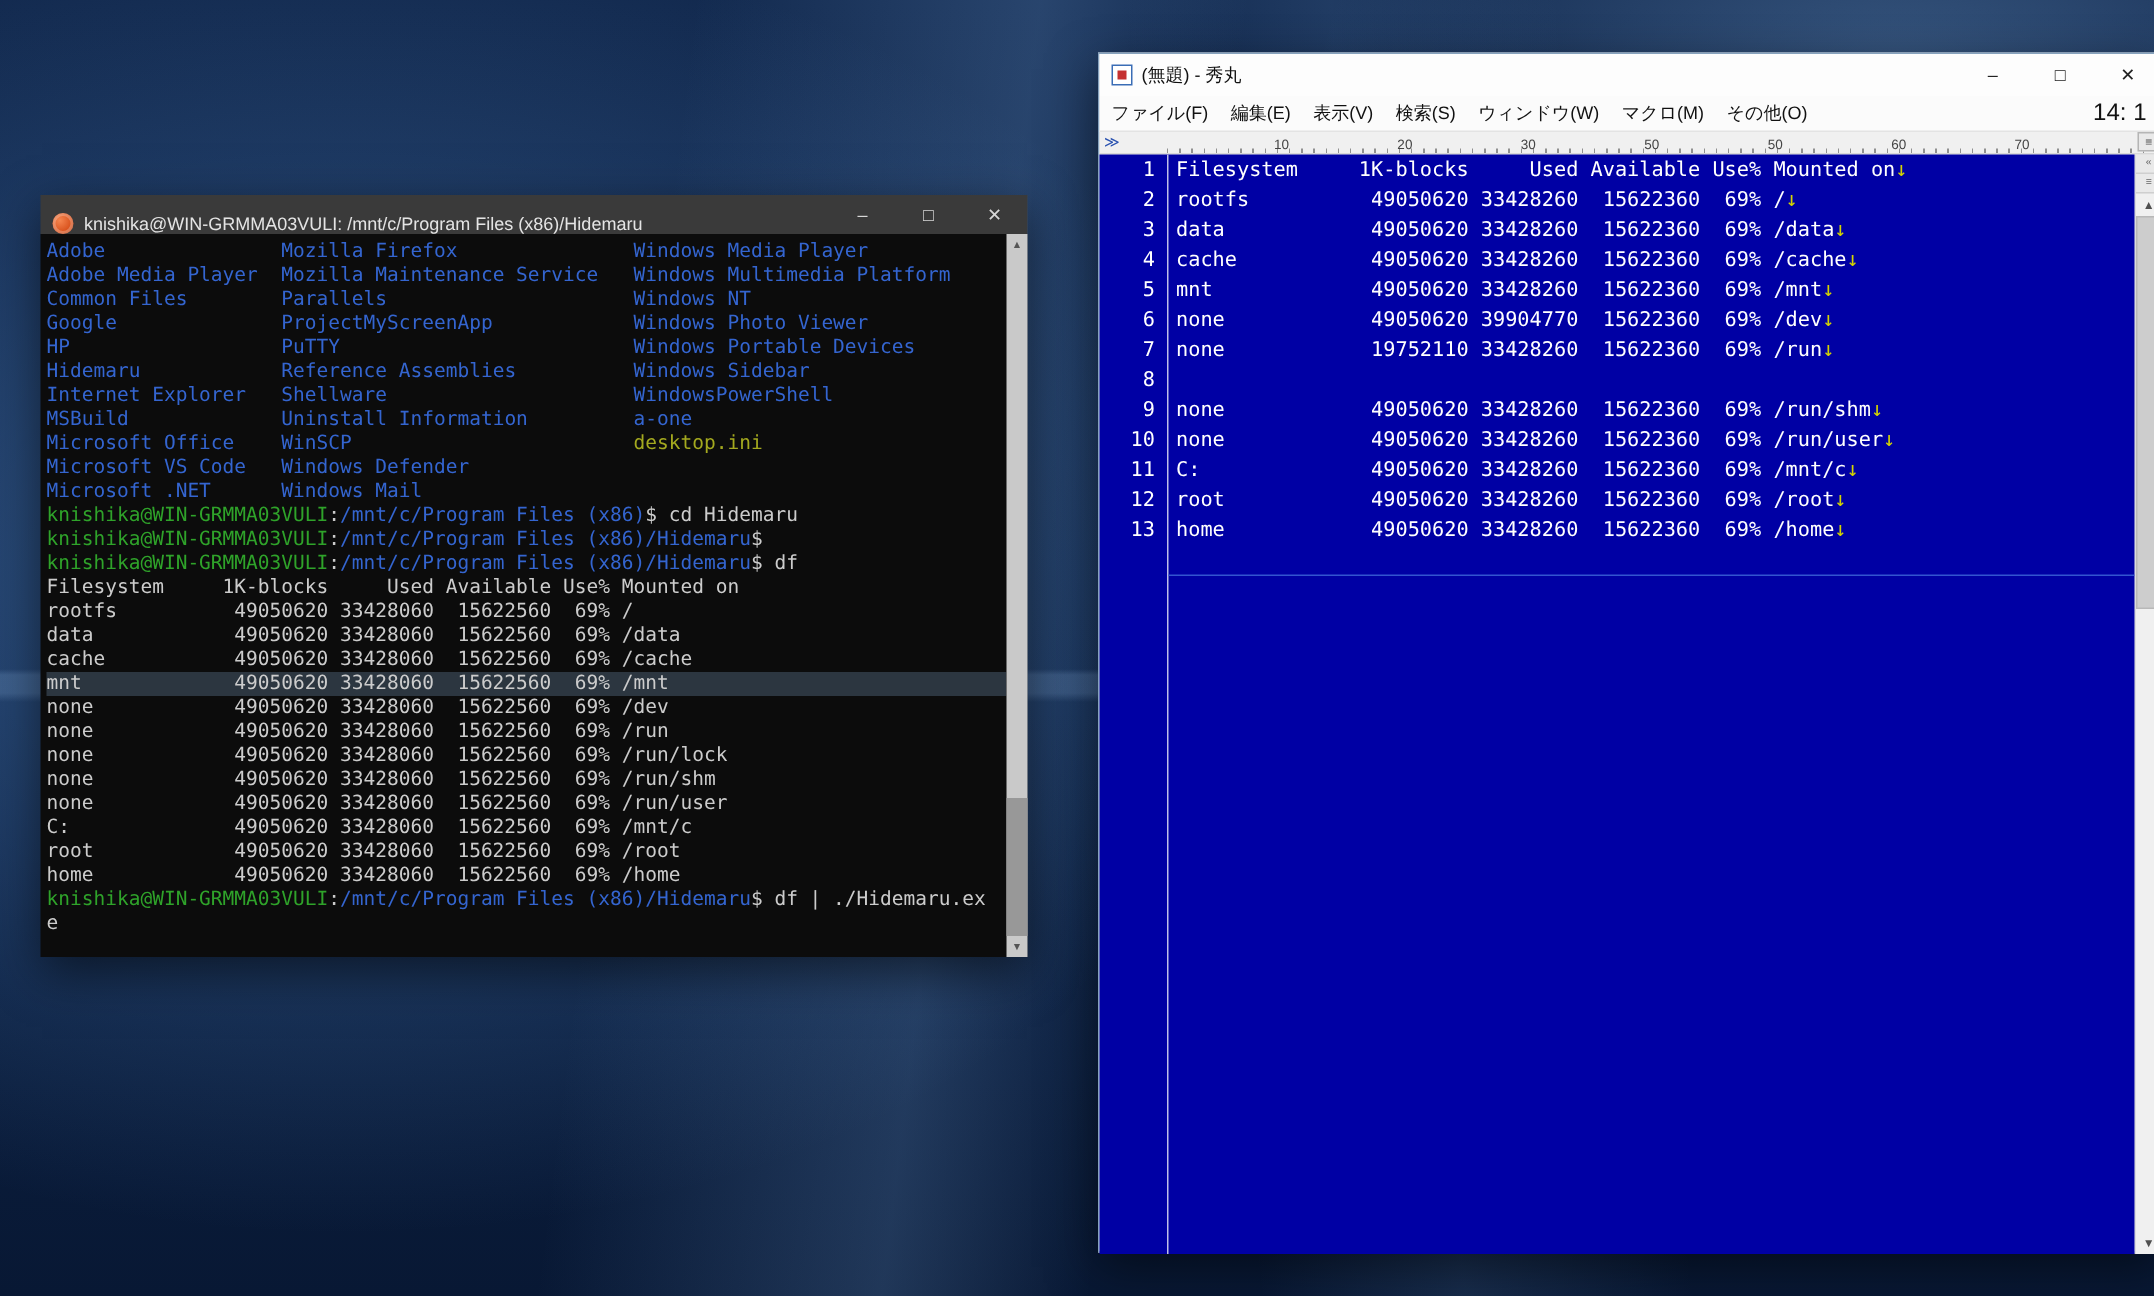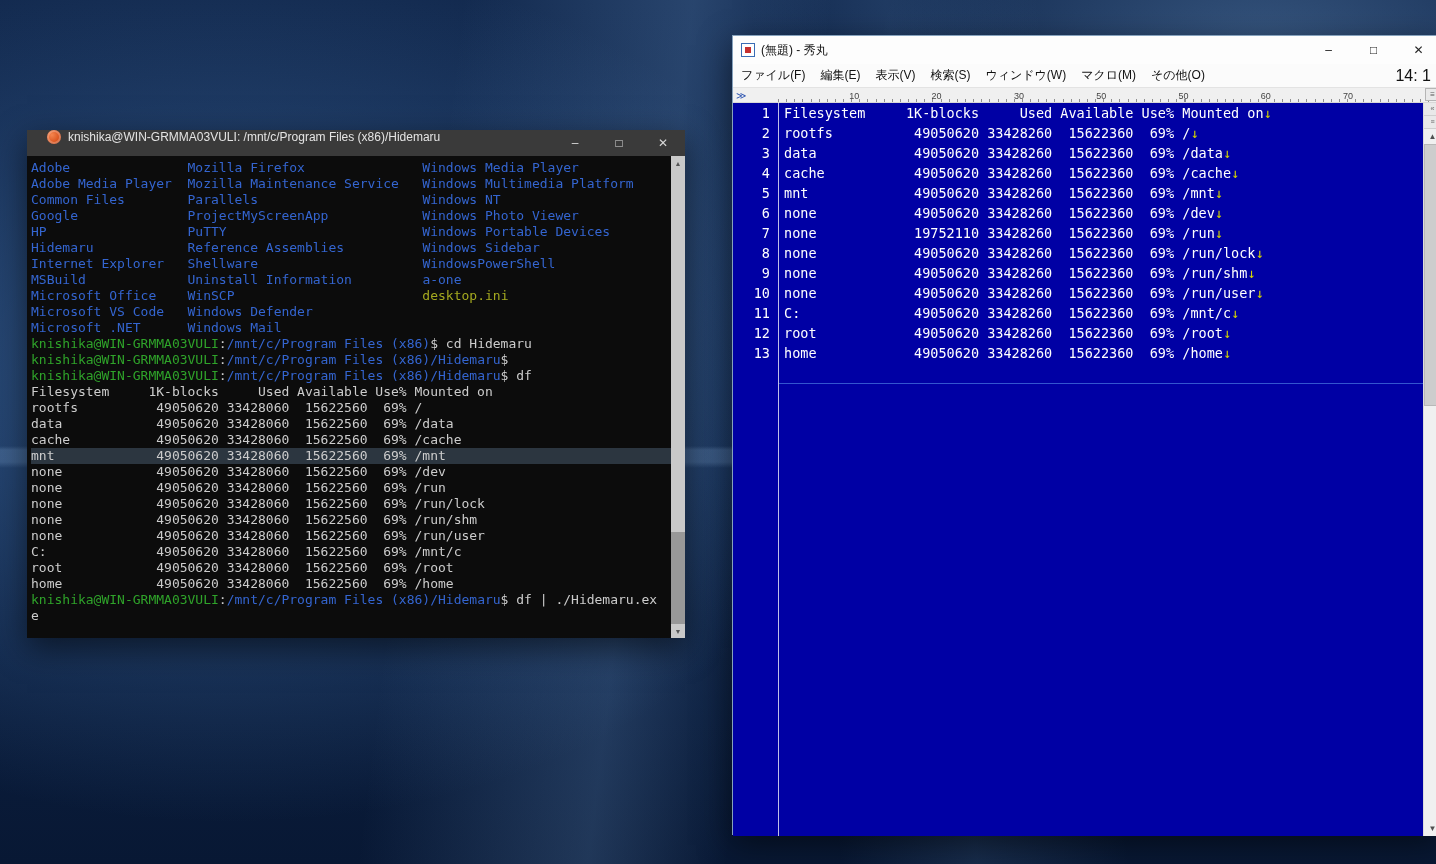--- a/index.html
+++ b/index.html
@@ -15,21 +15,21 @@
       linear-gradient(84deg, rgba(0,0,0,0) 55%, rgba(120,170,225,0.14) 64%, rgba(0,0,0,0) 74%),
       radial-gradient(ellipse 900px 620px at 16% 45%, rgba(86,138,198,0.50), rgba(0,0,0,0) 70%),
       radial-gradient(ellipse 700px 400px at 88% 6%, rgba(140,190,240,0.30), rgba(0,0,0,0) 55%),
       linear-gradient(180deg,#12294e 0%,#0d2347 55%,#081834 100%);
   }
 
   .window{position:absolute;box-sizing:border-box;}
 
   
   .terminal{left:27px;top:130px;width:658px;height:508px;box-shadow:0 10px 30px rgba(0,0,0,.55);}
-  .term-titlebar{height:26px;background:#3a3a3a;display:flex;align-items:flex-start;padding-left:20px;color:#e4e4e4;font-size:12px;}
+  .term-titlebar{height:26px;background:#3a3a3a;display:flex;align-items:flex-end;padding-left:8px;color:#e4e4e4;font-size:12px;}
   .term-icon{flex:none;width:14px;height:14px;border-radius:50%;margin-right:7px;
     background:radial-gradient(circle at 35% 35%, #f5854f, #d9531e 60%, #b04014);
     box-shadow:inset 0 0 0 2px rgba(255,255,255,.25);}
   .term-title{white-space:nowrap;overflow:hidden;}
   .term-controls{margin-left:auto;display:flex;height:26px;}
   .tbtn{width:44px;height:26px;display:flex;align-items:center;justify-content:center;font-size:12px;color:#d8d8d8;}
   .term-body{display:flex;height:482px;background:var(--terminal-bg,#0c0c0c);}
   .term-output{flex:1;padding:4px 0 0 4px;font-family:"DejaVu Sans Mono",monospace;font-size:13px;line-height:16px;white-space:pre;overflow:hidden;}
   .tline{height:16px;}
   .tline.sel{background:rgba(118,152,186,.30);}
@@ -137,23 +137,23 @@
     </div>
     <div class="hm-body">
       <div class="hm-editor">
         <div class="hm-vsep"></div>
         <div>
             <div class="hm-line"><span class="ln">1</span><span class="hm-text"><span class="c-t">Filesystem     1K-blocks     Used Available Use% Mounted on</span><span class="c-m">↓</span></span></div>
             <div class="hm-line"><span class="ln">2</span><span class="hm-text"><span class="c-t">rootfs          49050620 33428260  15622360  69% /</span><span class="c-m">↓</span></span></div>
             <div class="hm-line"><span class="ln">3</span><span class="hm-text"><span class="c-t">data            49050620 33428260  15622360  69% /data</span><span class="c-m">↓</span></span></div>
             <div class="hm-line"><span class="ln">4</span><span class="hm-text"><span class="c-t">cache           49050620 33428260  15622360  69% /cache</span><span class="c-m">↓</span></span></div>
             <div class="hm-line"><span class="ln">5</span><span class="hm-text"><span class="c-t">mnt             49050620 33428260  15622360  69% /mnt</span><span class="c-m">↓</span></span></div>
-            <div class="hm-line"><span class="ln">6</span><span class="hm-text"><span class="c-t">none            49050620 33428260  15622360  69% /dev</span><span class="c-m">↓</span></span></div>
+            <div class="hm-line"><span class="ln">6</span><span class="hm-text"><span class="c-t">none            49050620 39904770  15622360  69% /dev</span><span class="c-m">↓</span></span></div>
             <div class="hm-line"><span class="ln">7</span><span class="hm-text"><span class="c-t">none            19752110 33428260  15622360  69% /run</span><span class="c-m">↓</span></span></div>
-            <div class="hm-line"><span class="ln">8</span><span class="hm-text"><span class="c-t">none            49050620 33428260  15622360  69% /run/lock</span><span class="c-m">↓</span></span></div>
+            <div class="hm-line"><span class="ln">8</span></div>
             <div class="hm-line"><span class="ln">9</span><span class="hm-text"><span class="c-t">none            49050620 33428260  15622360  69% /run/shm</span><span class="c-m">↓</span></span></div>
             <div class="hm-line"><span class="ln">10</span><span class="hm-text"><span class="c-t">none            49050620 33428260  15622360  69% /run/user</span><span class="c-m">↓</span></span></div>
             <div class="hm-line"><span class="ln">11</span><span class="hm-text"><span class="c-t">C:              49050620 33428260  15622360  69% /mnt/c</span><span class="c-m">↓</span></span></div>
             <div class="hm-line"><span class="ln">12</span><span class="hm-text"><span class="c-t">root            49050620 33428260  15622360  69% /root</span><span class="c-m">↓</span></span></div>
             <div class="hm-line"><span class="ln">13</span><span class="hm-text"><span class="c-t">home            49050620 33428260  15622360  69% /home</span><span class="c-m">↓</span></span></div>
           </div>
         <div class="hm-eofline"></div>
       </div>
       <div class="hm-scrollbar">
         <div class="sb-mini">«</div>

